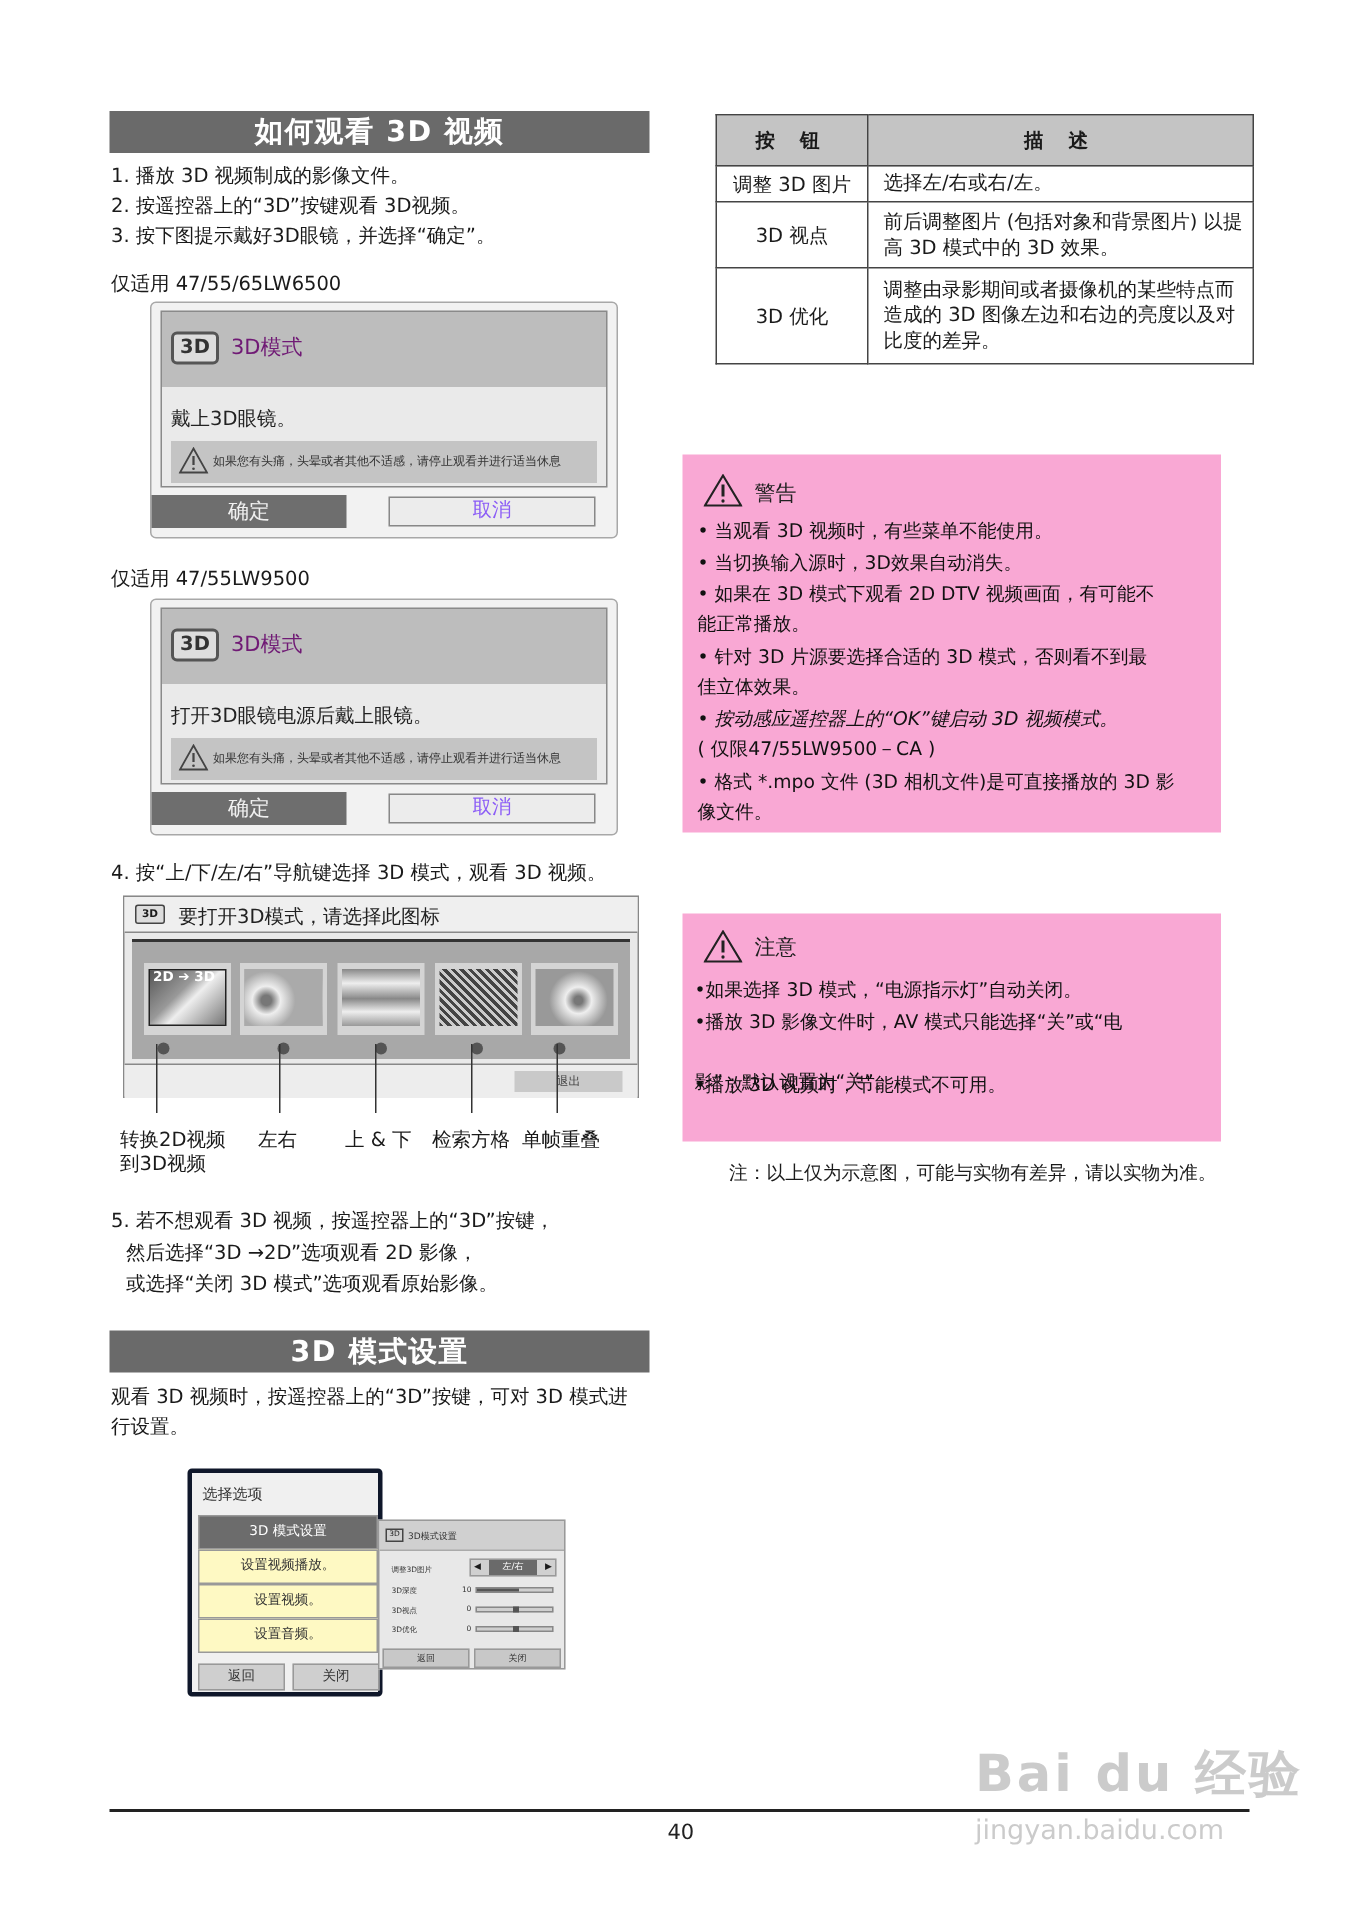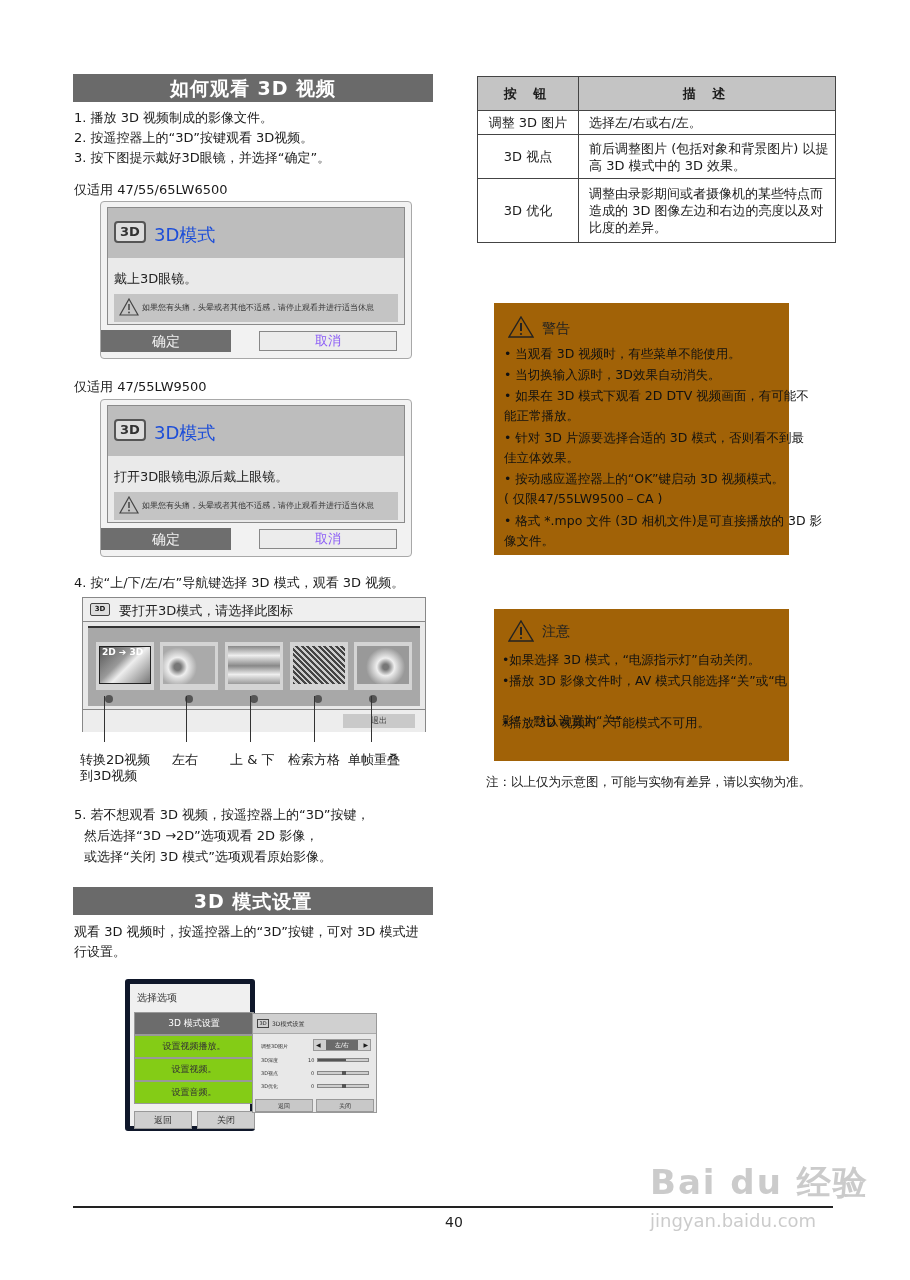--- a/index.html
+++ b/index.html
@@ -10,21 +10,21 @@
   .sec-header { position: absolute; background: #6a6a6a; color: #fff; font-weight: bold; font-size: 19px; text-align: center; line-height: 28px; height: 28px; letter-spacing: 1px; }
 
   .txt { position: absolute; font-size: 13px; line-height: 19px; white-space: nowrap; }
   .lbl { position: absolute; font-size: 13px; white-space: nowrap; }
 
   
   .dlg { position: absolute; background: #f2f2f2; border: 1px solid #a8a8a8; border-radius: 4px; }
   .dlg-inner { position: absolute; left: 6px; top: 5px; right: 6px; border: 1px solid #8a8a8a; background: #eaeaea; }
   .dlg-title { position: absolute; left: 0; right: 0; top: 0; height: 50px; background: #bdbdbd; }
   .dlg-logo { position: absolute; left: 6px; top: 13px; width: 32px; height: 22px; border: 2px solid #555; border-radius: 4px; background: #ddd; font-weight: bold; font-size: 13px; line-height: 18px; text-align: center; color: #333; font-family: "DejaVu Sans", sans-serif; }
-  .dlg-title-text { position: absolute; left: 46px; top: 15px; font-size: 18px; color: #1d4ed8; }
+  .dlg-title-text { position: absolute; left: 46px; top: 15px; font-size: 14px; color: #701a75; }
   .dlg-msg { position: absolute; left: 6px; top: 62px; font-size: 13px; color: #222; }
   .dlg-warn { position: absolute; left: 6px; right: 6px; top: 86px; height: 28px; background: #c4c4c4; }
   .dlg-warn .wicon { position: absolute; left: 5px; top: 4px; width: 20px; height: 18px; }
   .dlg-warn .wtxt { position: absolute; left: 28px; top: 8px; font-size: 8px; color: #333; white-space: nowrap; }
   .dlg-ok { position: absolute; left: 0; width: 130px; height: 22px; background: #6e6e6e; color: #f0f0f0; font-size: 14px; line-height: 22px; text-align: center; }
   .dlg-cancel { position: absolute; left: 158px; width: 138px; height: 20px; background: #ececec; border: 1px solid #888; color: #8b5cf6; font-size: 13px; line-height: 18px; text-align: center; }
 
   
   .fmt-box { position: absolute; left: 82px; top: 597px; width: 344px; height: 135px; border: 1px solid #888; background: #e9e9e9; }
   .fmt-head { position: absolute; left: 0; right: 0; top: 0; height: 24px; border-bottom: 1px solid #888; background: #efefef; }
@@ -32,43 +32,43 @@
   .fmt-head .t { position: absolute; left: 36px; top: 4px; font-size: 13px; color: #222; }
   .fmt-body { position: absolute; left: 5px; right: 5px; top: 28px; height: 80px; background: #a8a8a8; border-top: 2px solid #333; }
   .thumb { position: absolute; top: 14px; width: 58px; height: 48px; background: #d4d4d4; }
   .thumb .img { position: absolute; left: 3px; top: 4px; right: 3px; bottom: 6px; }
   .dot { position: absolute; width: 8px; height: 8px; border-radius: 50%; background: #555; }
   .fmt-foot { position: absolute; left: 0; right: 0; top: 111px; height: 23px; border-top: 1px solid #888; background: #ededed; }
   .fmt-exit { position: absolute; right: 10px; top: 4px; width: 72px; height: 14px; background: #c9c9c9; font-size: 8px; line-height: 14px; text-align: center; color: #444; }
   .vline { position: absolute; width: 1px; background: #333; }
 
   
-  .opt { position: absolute; left: 125px; top: 979px; width: 130px; height: 152px; background: #f0f0f0; border: 5px solid #0f172a; border-radius: 3px; }
+  .opt { position: absolute; left: 125px; top: 979px; width: 130px; height: 152px; background: #f0f0f0; border: 3px solid #0f172a; border-radius: 3px; }
   .opt-title { position: absolute; left: 7px; top: 7px; font-size: 10px; color: #333; }
-  .opt-item { position: absolute; left: 4px; width: 120px; height: 23px; border: 1px solid #999; background: #84cc16; font-size: 9px; line-height: 21px; text-align: center; color: #333; }
+  .opt-item { position: absolute; left: 4px; width: 120px; height: 23px; border: 1px solid #999; background: #fef9c3; font-size: 9px; line-height: 21px; text-align: center; color: #333; }
   .opt-item.sel { background: #6c6c6c; color: #fff; }
   .opt-btn { position: absolute; top: 127px; width: 58px; height: 18px; border: 1px solid #999; background: #cfcfcf; font-size: 9px; line-height: 16px; text-align: center; color: #333; }
 
   .set { position: absolute; left: 252px; top: 1013px; width: 125px; height: 100px; background: #e8e8e8; border: 1px solid #999; }
   .set-head { position: absolute; left: 0; right: 0; top: 0; height: 20px; background: #d0d0d0; border-bottom: 1px solid #aaa; }
   .set-head .logo { position: absolute; left: 4px; top: 5px; width: 12px; height: 9px; border: 1px solid #444; font-size: 5px; line-height: 7px; text-align: center; }
   .set-head .t { position: absolute; left: 19px; top: 6px; font-size: 6px; color: #333; }
   .set-row { position: absolute; left: 8px; font-size: 5px; color: #333; white-space: nowrap; }
   .set-val { position: absolute; font-size: 5px; color: #333; }
   .slider { position: absolute; left: 64px; width: 52px; height: 4px; background: #cfcfcf; border: 1px solid #888; }
   .set-btn { position: absolute; top: 85px; width: 58px; height: 13px; background: #c8c8c8; border: 1px solid #999; font-size: 6px; line-height: 11px; text-align: center; color: #333; }
 
   
   table.desc { position: absolute; left: 477px; top: 76px; width: 359px; border-collapse: collapse; font-size: 13px; }
   table.desc th, table.desc td { border: 1px solid #444; }
   table.desc th { background: #c4c4c4; height: 34px; font-weight: bold; letter-spacing: 6px; }
   table.desc td.btn { width: 101px; text-align: center; }
   table.desc td.d { padding: 3px 6px 3px 10px; line-height: 17px; }
 
-  .notebox { position: absolute; left: 494px; width: 295px; background: #a16207; }
+  .notebox { position: absolute; left: 455px; width: 359px; background: #f9a8d4; }
   .nb-title { position: absolute; left: 48px; font-size: 14px; color: #222; }
   .nb-icon { position: absolute; left: 14px; width: 26px; height: 22px; }
   .bullet { position: absolute; left: 10px; font-size: 12.5px; line-height: 19px; color: #111; white-space: nowrap; }
 
   .footer-line { position: absolute; left: 73px; top: 1206px; width: 760px; height: 2px; background: #222; }
   .pagenum { position: absolute; left: 445px; top: 1214px; font-size: 14px; color: #222; }
   .wm { position: absolute; color: rgba(190,190,190,0.8); font-weight: bold; }
 </style>
 </head>
 <body>
@@ -246,21 +246,21 @@
       <line x1="13" y1="7" x2="13" y2="15" stroke="#222" stroke-width="2"></line>
       <circle cx="13" cy="18" r="1.1" fill="#222"></circle>
     </svg>
   <div class="nb-title" style="top:17px;">警告</div>
   <div class="bullet" style="top:41px;">• 当观看 3D 视频时，有些菜单不能使用。</div>
   <div class="bullet" style="top:62px;">• 当切换输入源时，3D效果自动消失。</div>
   <div class="bullet" style="top:83px;">• 如果在 3D 模式下观看 2D DTV 视频画面，有可能不</div>
   <div class="bullet" style="top:103px;">  能正常播放。</div>
   <div class="bullet" style="top:125px;">• 针对 3D 片源要选择合适的 3D 模式，否则看不到最</div>
   <div class="bullet" style="top:145px;">  佳立体效果。</div>
-  <div class="bullet" style="top:166px;">• 按动感应遥控器上的“OK”键启动 3D 视频模式。</div>
+  <div class="bullet" style="top:166px;font-style:italic;">• 按动感应遥控器上的“OK”键启动 3D 视频模式。</div>
   <div class="bullet" style="top:186px;">  ( 仅限47/55LW9500－CA )</div>
   <div class="bullet" style="top:208px;">• 格式 *.mpo 文件 (3D 相机文件)是可直接播放的 3D 影</div>
   <div class="bullet" style="top:228px;">  像文件。</div>
 </div>
 
 <div class="notebox" style="top:609px;height:152px;">
   <svg class="nb-icon" style="top:11px;" viewBox="0 0 26 22">
       <polygon points="13,1 25,21 1,21" fill="none" stroke="#222" stroke-width="1.4"></polygon>
       <line x1="13" y1="7" x2="13" y2="15" stroke="#222" stroke-width="2"></line>
       <circle cx="13" cy="18" r="1.1" fill="#222"></circle>

